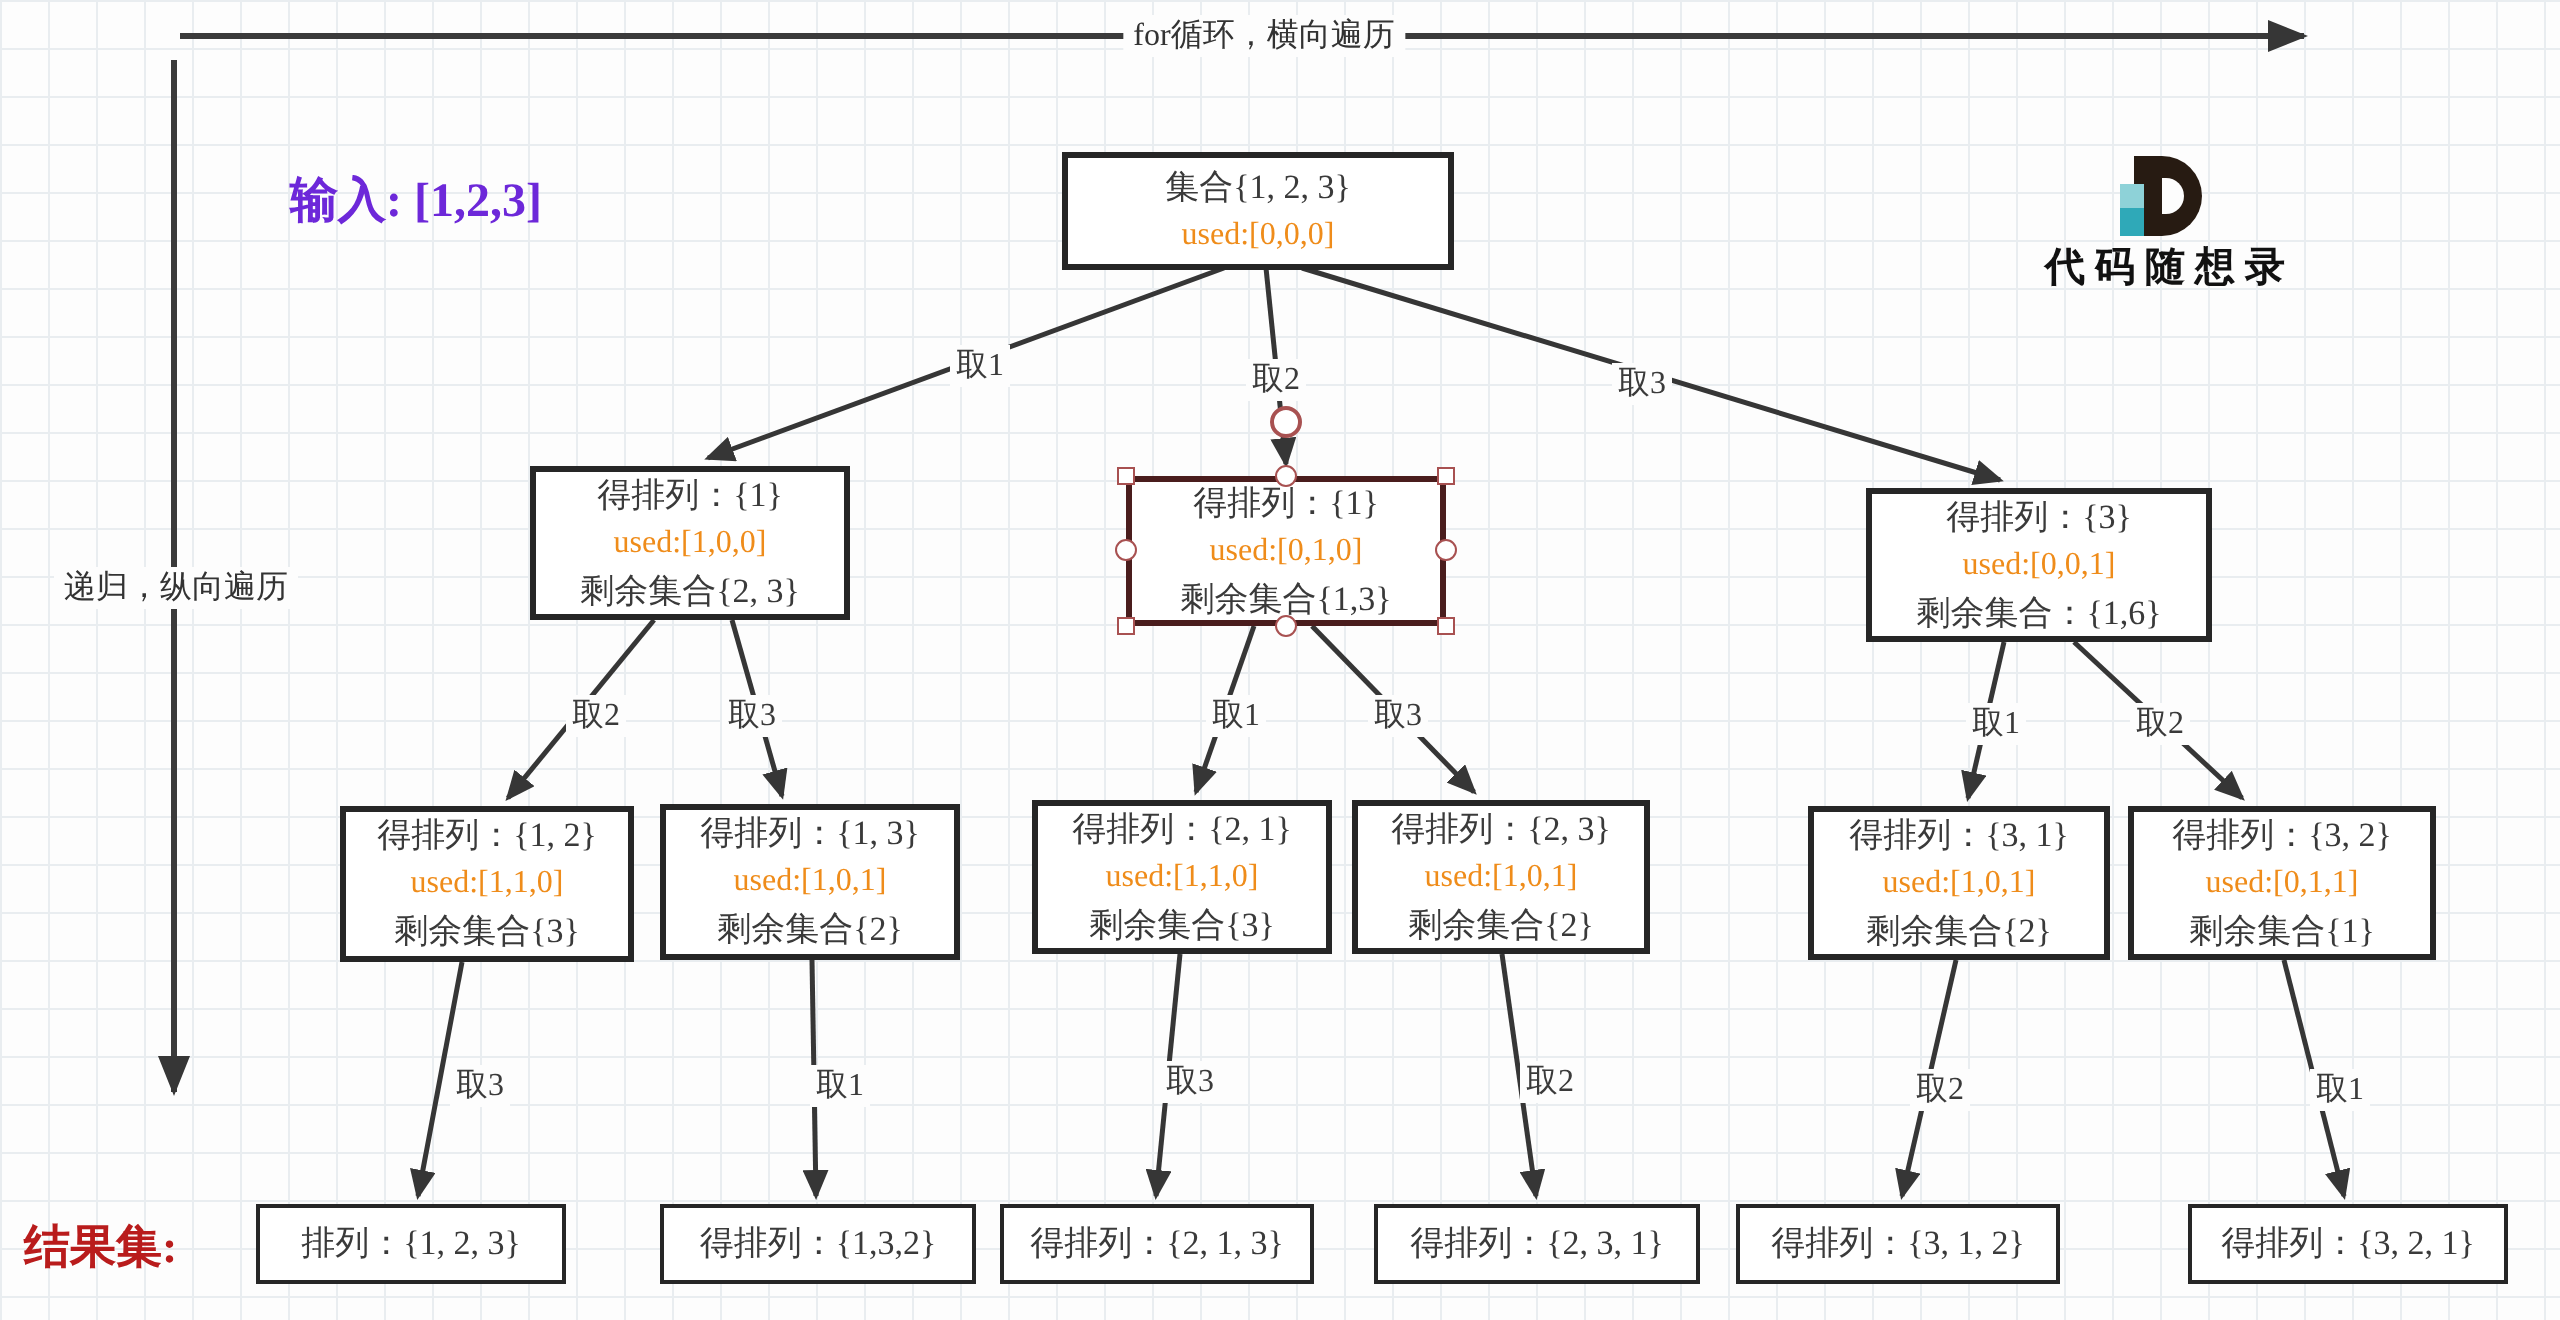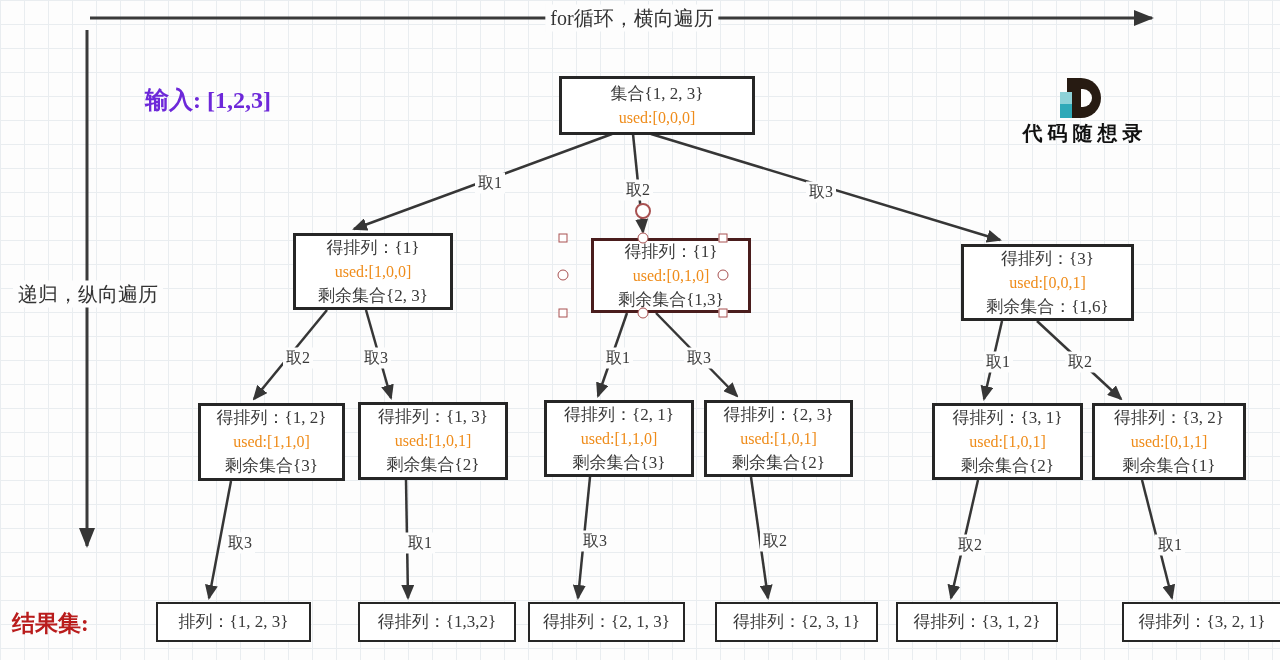--- a/index.html
+++ b/index.html
@@ -13,21 +13,21 @@
     background-image:
       linear-gradient(#e9edf0 1px, transparent 1px),
       linear-gradient(90deg, #e9edf0 1px, transparent 1px);
     background-size:24px 24px;
   }
   svg.edges { position:absolute; inset:0; width:1280px; height:660px; }
 
   .node {
     position:absolute; background:#fff; border:3px solid #262626;
     display:flex; flex-direction:column; justify-content:center; align-items:center;
-    text-align:center; font-size:17px; line-height:24px; color:#3a3a3a; white-space:nowrap;margin-left:28px;
+    text-align:center; font-size:17px; line-height:24px; color:#3a3a3a; white-space:nowrap;
   }
   .node .used { color:#ef8c1a; font-size:16px; }
   .leaf { border-width:2.5px;align-items:center; }
 
   #root { left:531px; top:76px;  width:196px; height:59px; }
   #nA   { left:265px; top:233px; width:160px; height:77px; }
   #nB   { left:563px; top:238px; width:160px; height:75px; border-color:#4a1d1d; }
   #nC   { left:933px; top:244px; width:173px; height:77px; }
   #m1   { left:170px; top:403px; width:147px; height:78px; }
   #m2   { left:330px; top:402px; width:150px; height:78px; }
@@ -41,21 +41,21 @@
   #f4   { left:687px; top:602px; width:163px; height:40px; }
   #f5   { left:868px; top:602px; width:162px; height:40px; }
   #f6   { left:1094px;top:602px; width:160px; height:40px; }
 
   .edge-label {
     position:absolute; transform:translate(-50%,-50%);
     background:#fdfdfd; padding:0 3px; font-size:16px; white-space:nowrap;
   }
   .axis-label {
     position:absolute; transform:translate(-50%,-50%);
-    background:#fdfdfd; padding:0 5px; font-size:20px; color:#333; white-space:nowrap;
+    background:#fdfdfd; padding:0 5px; font-size:16px; color:#333; white-space:nowrap;
   }
   .input-label {
     position:absolute; left:145px; top:84px; font-size:24px; font-weight:bold; color:#6d28d9;
   }
   .result-label {
     position:absolute; left:12px; top:608px; font-size:23px; font-weight:bold; color:#b91c1c;
   }
 
   
   .hsq, .hci {

